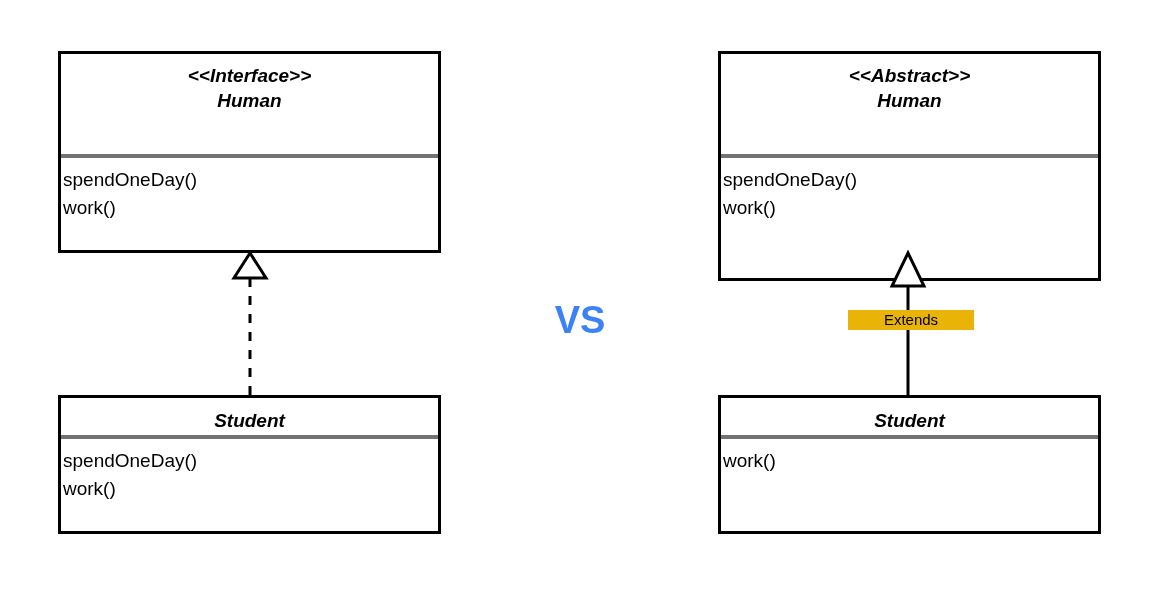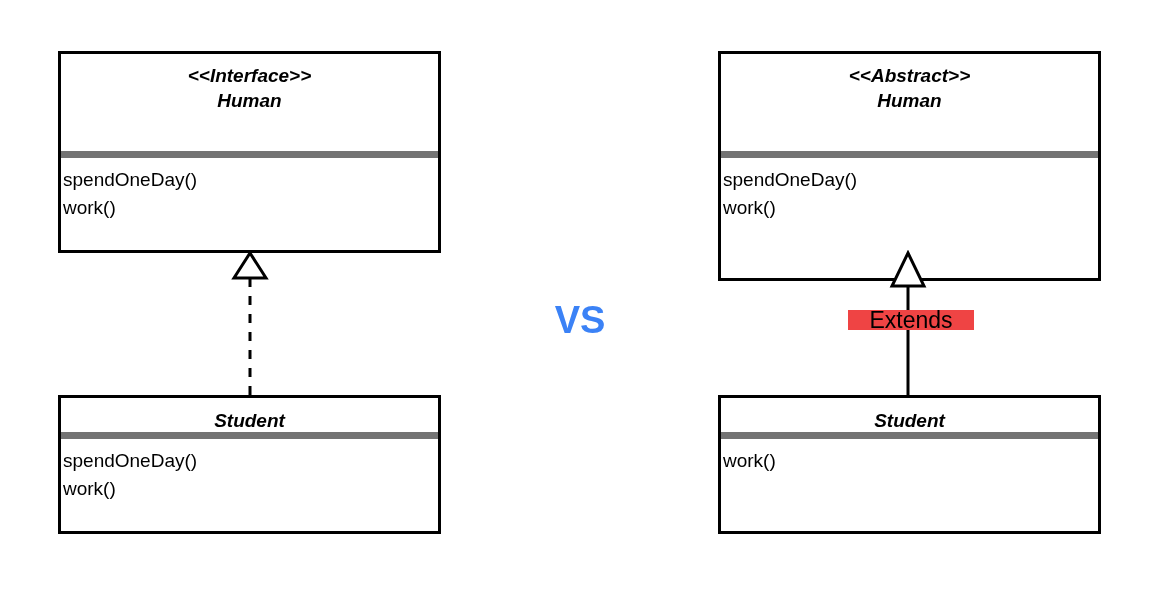--- a/index.html
+++ b/index.html
@@ -20,21 +20,21 @@
   .uml-class {
     position: absolute;
     box-sizing: border-box;
     border: 3px solid #000000;
     background: #ffffff;
   }
   .uml-header {
     box-sizing: border-box;
     text-align: center;
     padding-top: 10px;
-    border-bottom: 7px solid #737373;
+    border-bottom: 4px solid #737373;
   }
   .stereotype {
     display: block;
     font-style: italic;
     font-weight: bold;
     font-size: 19px;
     line-height: 24px;
     color: #000000;
     letter-spacing: 0px;
   }
@@ -59,24 +59,24 @@
     white-space: nowrap;
   }
 
   
   .connector {
     position: absolute;
     overflow: visible;
   }
   .edge-label {
     position: absolute;
-    font-size: 23px;
+    font-size: 15px;
     line-height: 20px;
     color: #000000;
-    background: #ef4444;
+    background: #eab308;
     text-align: center;
     white-space: nowrap;
     padding: 0 3px;
   }
 
   
   .vs-text {
     position: absolute;
     font-size: 38px;
     font-weight: bold;

